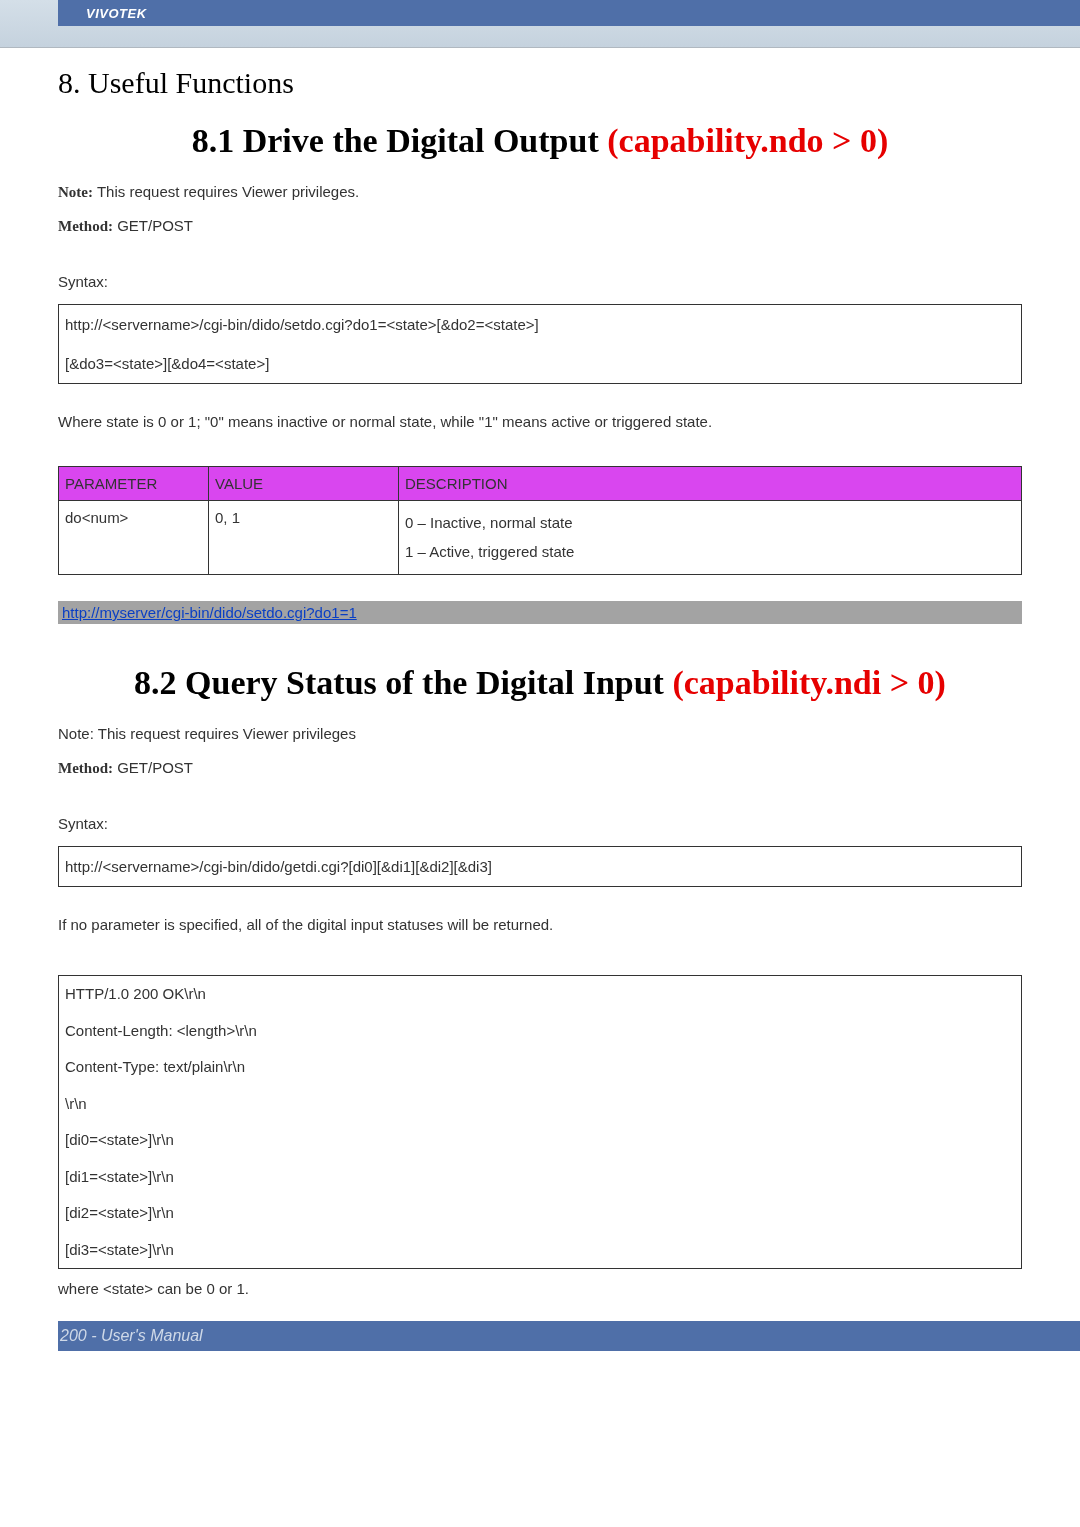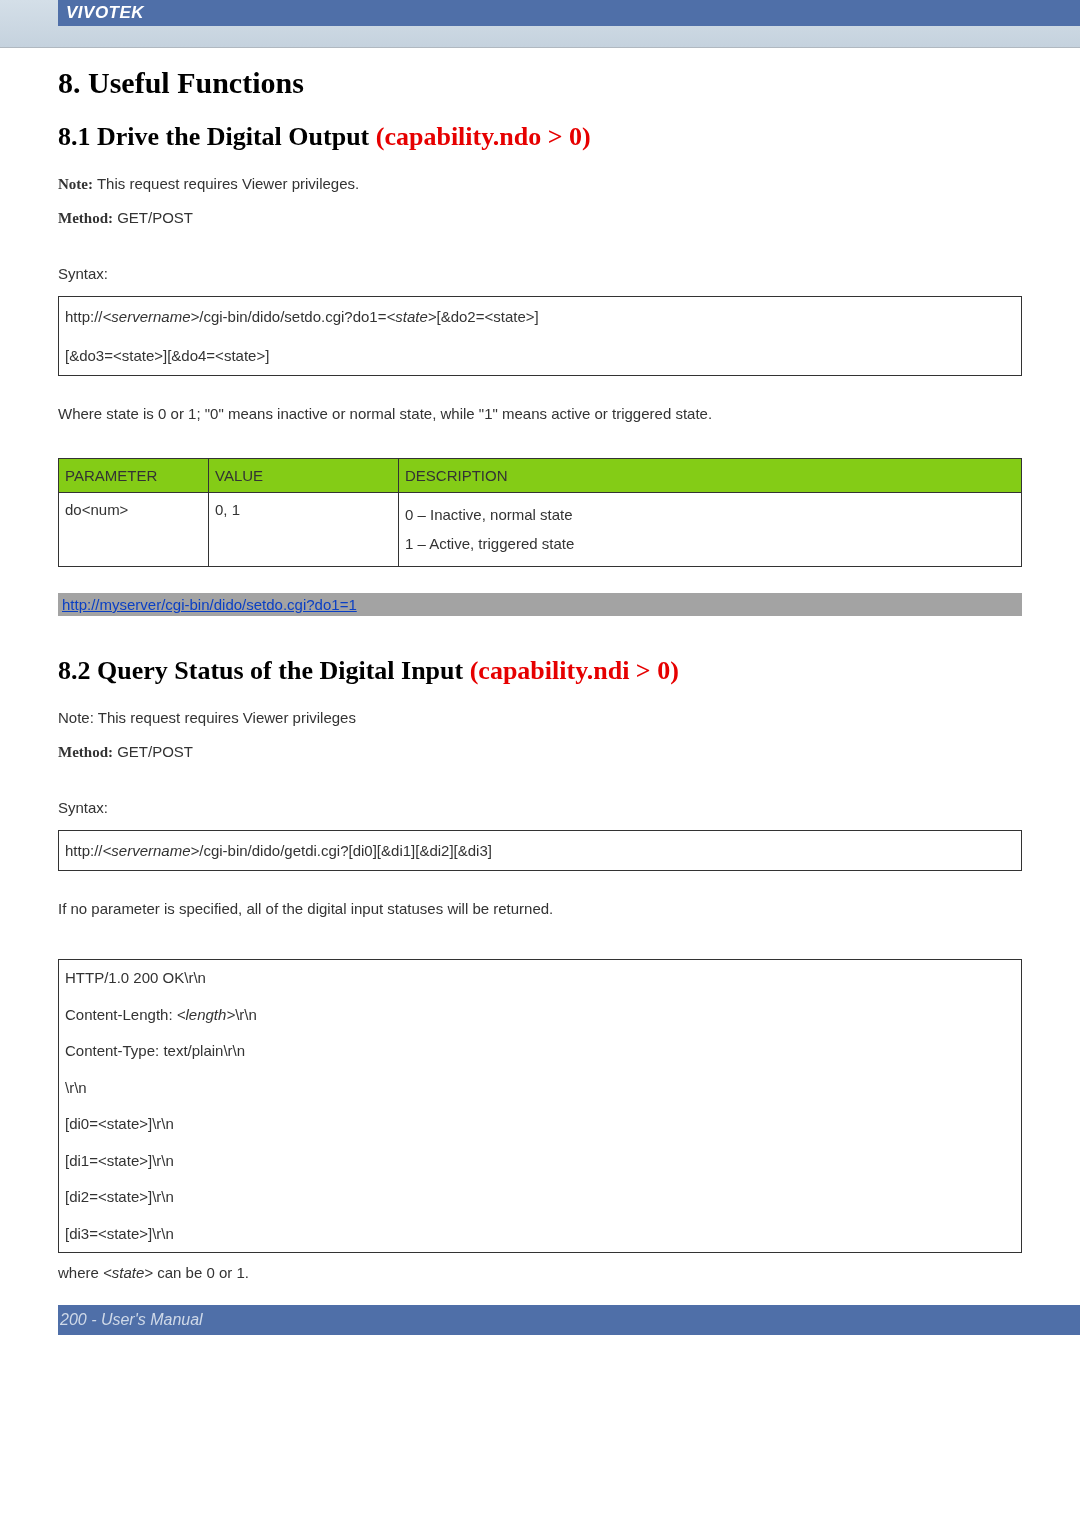--- a/index.html
+++ b/index.html
@@ -13,81 +13,82 @@
   }
   .header-band {
     background: linear-gradient(to bottom, #d4dfe8, #c5d2de);
     height: 48px;
     border-bottom: 1px solid #b0b8c0;
   }
   .header-inner {
     background: #4f6fa8;
     height: 26px;
     margin-left: 58px;
-    padding: 4px 8px;
+    padding: 4px 28px;
     color: #fff;
-    font-size: 17px;
+    font-size: 13px;
     font-style: italic;
     font-weight: bold;
     letter-spacing: 0.5px;
     display: flex;
     align-items: center;
   }
   .content {
     padding: 18px 58px 10px 58px;
   }
   h1.section {
     font-family: "Times New Roman", Times, serif;
     font-size: 30px;
-    font-weight: bold;
+    font-weight: normal;
     color: #000;
     margin-bottom: 22px;
   }
   h2.subsection {
     font-family: "Times New Roman", Times, serif;
-    font-size: 26px;
+    font-size: 34px;
     font-weight: bold;
     color: #000;
     margin-bottom: 20px;
+    text-align: center;
   }
   h2.subsection .red {
     color: #e60000;
   }
   .para {
     margin-bottom: 10px;
     line-height: 1.6;
   }
   .label { font-weight: bold; font-family: Liberation Serif, serif; }
   .syntax-box {
     border: 1px solid #333;
     margin-top: 6px;
     margin-bottom: 26px;
   }
   .syntax-box .row {
     padding: 6px 6px;
     line-height: 1.8;
   }
   .syntax-box .row + .row { }
-  .italic { font-style: italic; }
+  .italic { }
   .gap { height: 22px; }
 
   table.param {
     border-collapse: collapse;
     width: 100%;
     margin-bottom: 26px;
   }
   table.param th, table.param td {
     border: 1px solid #333;
     padding: 8px 6px;
     text-align: left;
     vertical-align: top;
     font-size: 15px;
   }
   table.param th {
-    background: #84cc16;
+    background: #d946ef;
     font-weight: normal;
   }
   table.param .desc-cell div { line-height: 1.9; }
 
   .example-url-box {
     background: #a3a3a3;
     padding: 3px 4px;
     margin-top: 6px;
     margin-bottom: 40px;
   }

